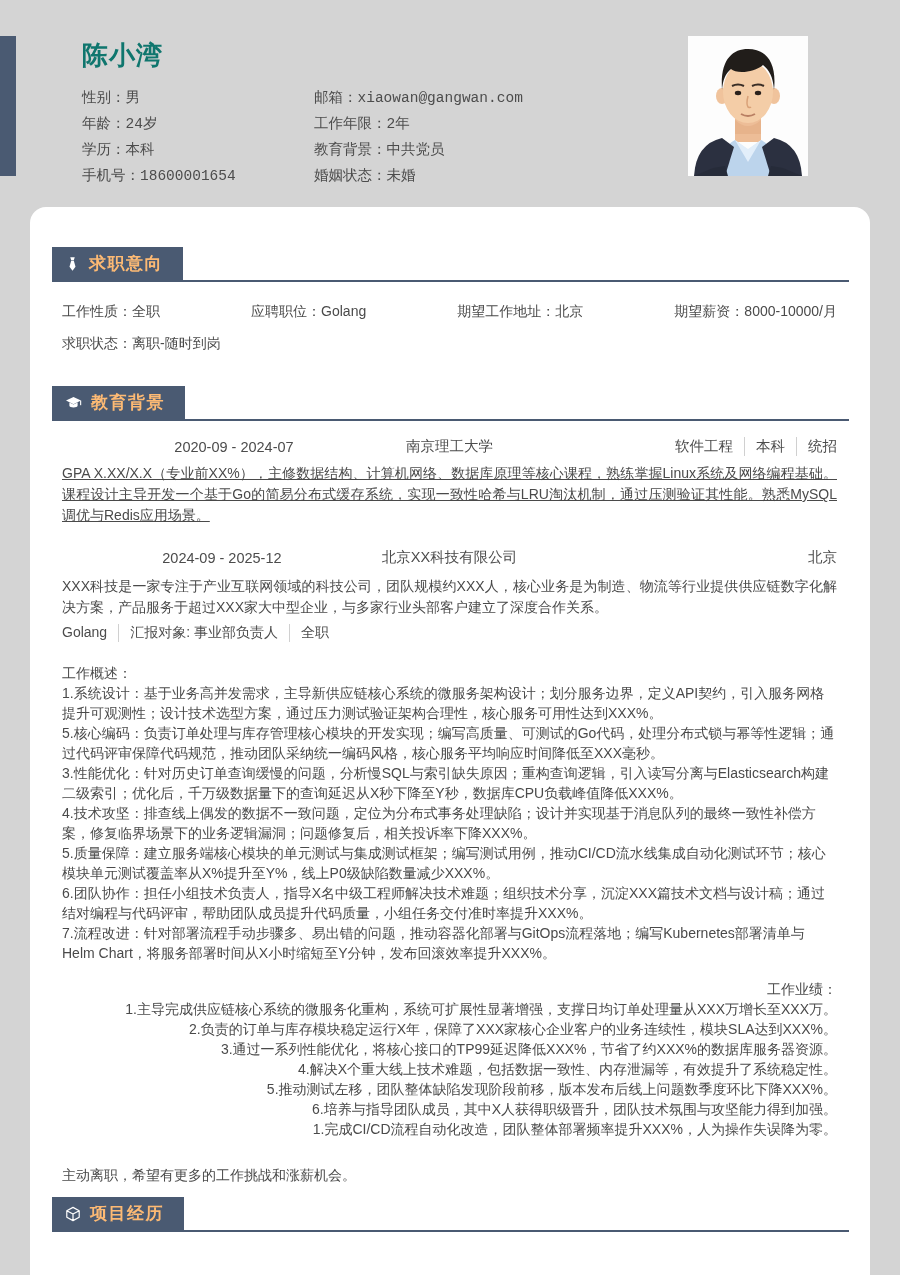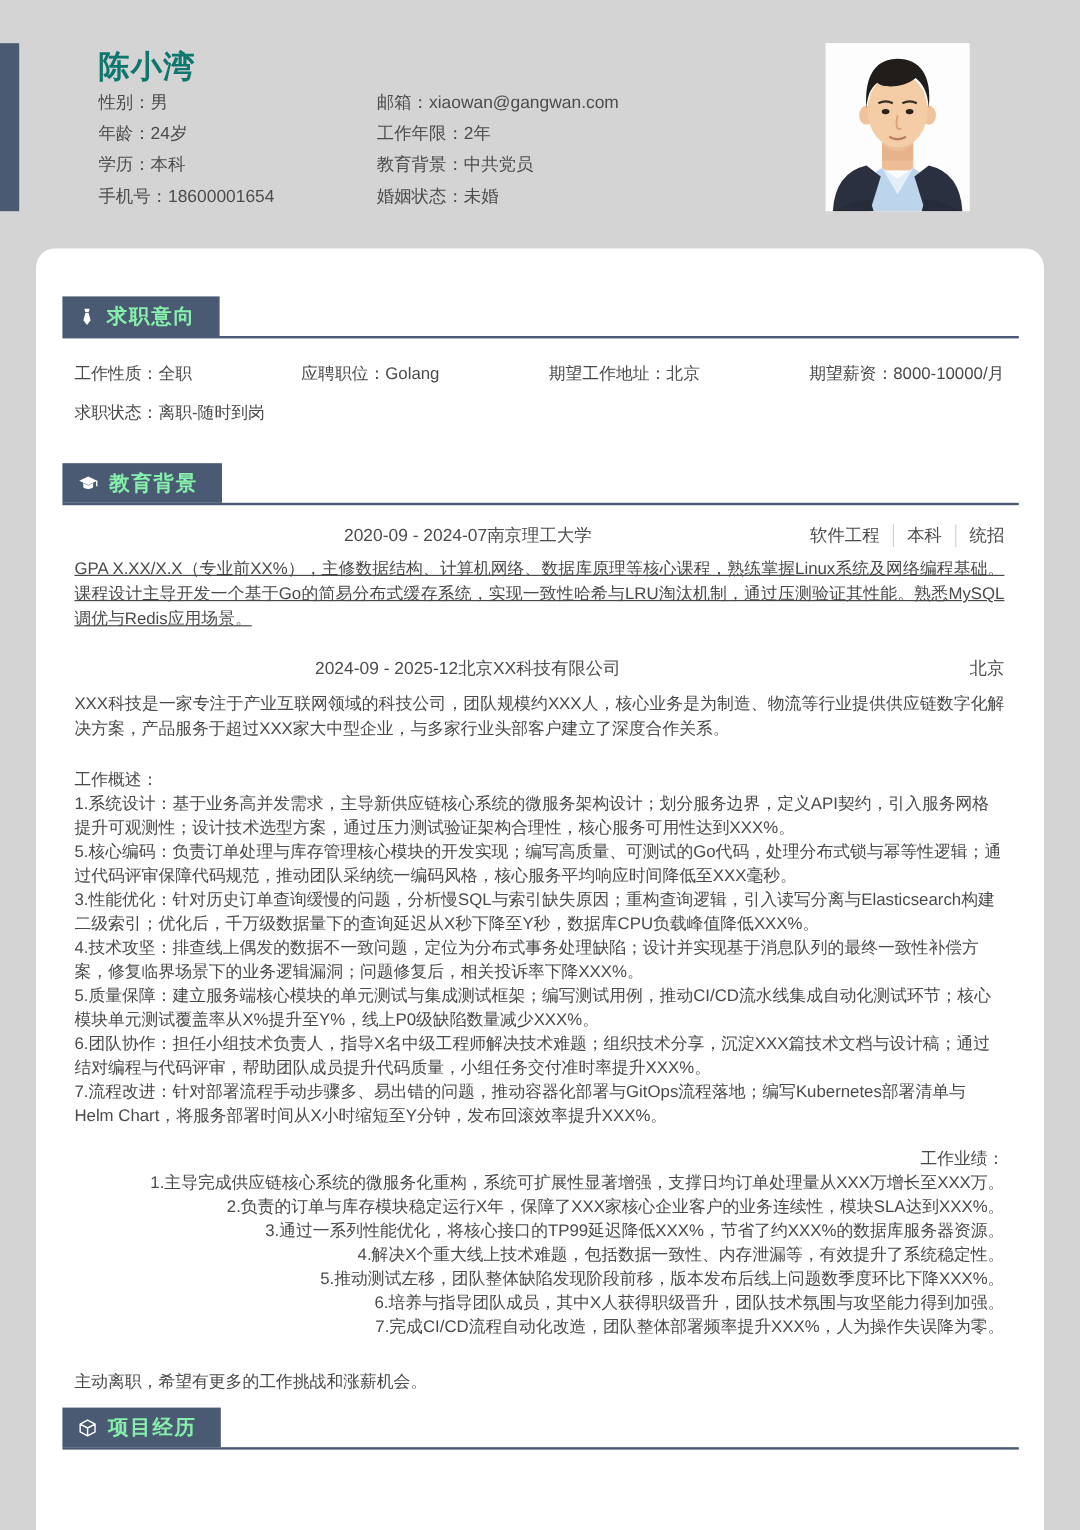--- a/index.html
+++ b/index.html
@@ -10,51 +10,51 @@
     overflow:hidden;
     font-family:"Liberation Sans","DejaVu Sans",sans-serif;
     color:#4a4a4a;
   }
   :root { --accent:#4a5a72; }
 
   
   .accent-bar { position:absolute; left:0; top:36px; width:16px; height:140px; background:var(--accent); }
   .name { position:absolute; left:82px; top:38px; font-size:26px; font-weight:700; color:#0f766e; letter-spacing:1px; }
   .info-grid {
-    position:absolute; left:82px; top:72px;
+    position:absolute; left:82px; top:84px;
     display:grid; grid-template-columns:232px auto; grid-auto-rows:26px;
-    font-size:14.5px; color:#4c4c4c; align-items:center;
+    font-size:14.5px; color:#4c4c4c; align-items:center;font-family:Liberation Mono, monospace;
   }
   .info-grid .li .lbl::after { content:""; }
   .photo-box { position:absolute; left:688px; top:36px; width:120px; height:140px; background:#fdfdfd; }
 
   
   .card {
     position:absolute; left:30px; top:207px; width:840px; height:1100px;
     background:#fff; border-radius:16px 16px 0 0;
     padding:40px 21px 0 22px;
   }
   .sec { margin-bottom:0; }
   .sec-head { height:35px; border-bottom:2px solid var(--accent); }
   .badge {
     display:inline-flex; height:33px; align-items:center; gap:9px;
     padding:0 20px 0 13px; background:var(--accent);
-    color:#86efac; font-size:17px; font-weight:700; letter-spacing:1.5px;
+    color:#fdba74; font-size:17px; font-weight:700; letter-spacing:1.5px;
   }
   .badge svg { flex:0 0 auto; }
   .sec-body { padding:0 12px 0 10px; font-size:14px; }
 
   
   .ji-row1 { display:flex; justify-content:space-between; margin-top:21px; font-size:14px; }
   .ji-row2 { margin-top:14px; font-size:14px; }
   .sec-job { margin-bottom:33px; }
 
   
   .meta-row { display:grid; grid-template-columns:1fr auto 1fr; margin-top:16px; font-size:14.5px; color:#4c4c4c; align-items:center; }
-  .meta-row .left  { text-align:right; }
+  .meta-row .left  { text-align:center; }
   .meta-row .mid   { text-align:center; }
   .meta-row .right { text-align:right; }
   .para { margin-top:7px; line-height:21px; text-align:justify;text-decoration:underline; }
   .sec-edu { margin-bottom:22px; }
 
   
   .pipe-list .li { display:inline-block; }
   .pipe-list .li + .li { border-left:1px solid #d0d0d0; padding-left:11px; margin-left:11px; }
 
   
@@ -163,20 +163,21 @@
   </section>
 
   <section class="sec sec-work">
     <div class="sec-body">
       <div class="meta-row">
         <span class="left">2024-09 - 2025-12</span>
         <span class="mid">北京XX科技有限公司</span>
         <span class="right">北京</span>
       </div>
       <div class="intro">XXX科技是一家专注于产业互联网领域的科技公司，团队规模约XXX人，核心业务是为制造、物流等行业提供供应链数字化解决方案，产品服务于超过XXX家大中型企业，与多家行业头部客户建立了深度合作关系。</div>
+      <div class="tags pipe-list"><div class="li">Golang</div><div class="li">汇报对象: 事业部负责人</div><div class="li">全职</div></div>
 
       <div class="blk">
         <div>工作概述：</div>
         <div>
             <div class="li">1.系统设计：基于业务高并发需求，主导新供应链核心系统的微服务架构设计；划分服务边界，定义API契约，引入服务网格提升可观测性；设计技术选型方案，通过压力测试验证架构合理性，核心服务可用性达到XXX%。</div>
             <div class="li">5.核心编码：负责订单处理与库存管理核心模块的开发实现；编写高质量、可测试的Go代码，处理分布式锁与幂等性逻辑；通过代码评审保障代码规范，推动团队采纳统一编码风格，核心服务平均响应时间降低至XXX毫秒。</div>
             <div class="li">3.性能优化：针对历史订单查询缓慢的问题，分析慢SQL与索引缺失原因；重构查询逻辑，引入读写分离与Elasticsearch构建二级索引；优化后，千万级数据量下的查询延迟从X秒下降至Y秒，数据库CPU负载峰值降低XXX%。</div>
             <div class="li">4.技术攻坚：排查线上偶发的数据不一致问题，定位为分布式事务处理缺陷；设计并实现基于消息队列的最终一致性补偿方案，修复临界场景下的业务逻辑漏洞；问题修复后，相关投诉率下降XXX%。</div>
             <div class="li">5.质量保障：建立服务端核心模块的单元测试与集成测试框架；编写测试用例，推动CI/CD流水线集成自动化测试环节；核心模块单元测试覆盖率从X%提升至Y%，线上P0级缺陷数量减少XXX%。</div>
             <div class="li">6.团队协作：担任小组技术负责人，指导X名中级工程师解决技术难题；组织技术分享，沉淀XXX篇技术文档与设计稿；通过结对编程与代码评审，帮助团队成员提升代码质量，小组任务交付准时率提升XXX%。</div>
@@ -186,21 +187,21 @@
 
       <div class="blk2">
         <div>工作业绩：</div>
         <div>
             <div class="li">1.主导完成供应链核心系统的微服务化重构，系统可扩展性显著增强，支撑日均订单处理量从XXX万增长至XXX万。</div>
             <div class="li">2.负责的订单与库存模块稳定运行X年，保障了XXX家核心企业客户的业务连续性，模块SLA达到XXX%。</div>
             <div class="li">3.通过一系列性能优化，将核心接口的TP99延迟降低XXX%，节省了约XXX%的数据库服务器资源。</div>
             <div class="li">4.解决X个重大线上技术难题，包括数据一致性、内存泄漏等，有效提升了系统稳定性。</div>
             <div class="li">5.推动测试左移，团队整体缺陷发现阶段前移，版本发布后线上问题数季度环比下降XXX%。</div>
             <div class="li">6.培养与指导团队成员，其中X人获得职级晋升，团队技术氛围与攻坚能力得到加强。</div>
-            <div class="li">7.完成CI/CD流程自动化改造，团队整体部署频率提升XXX%，人为操作失误降为零。</div>
+            <div class="li">1.完成CI/CD流程自动化改造，团队整体部署频率提升XXX%，人为操作失误降为零。</div>
           </div>
       </div>
 
       <div class="leave">主动离职，希望有更多的工作挑战和涨薪机会。</div>
     </div>
   </section>
 
   <section class="sec">
     <div class="sec-head">
       <span class="badge">

